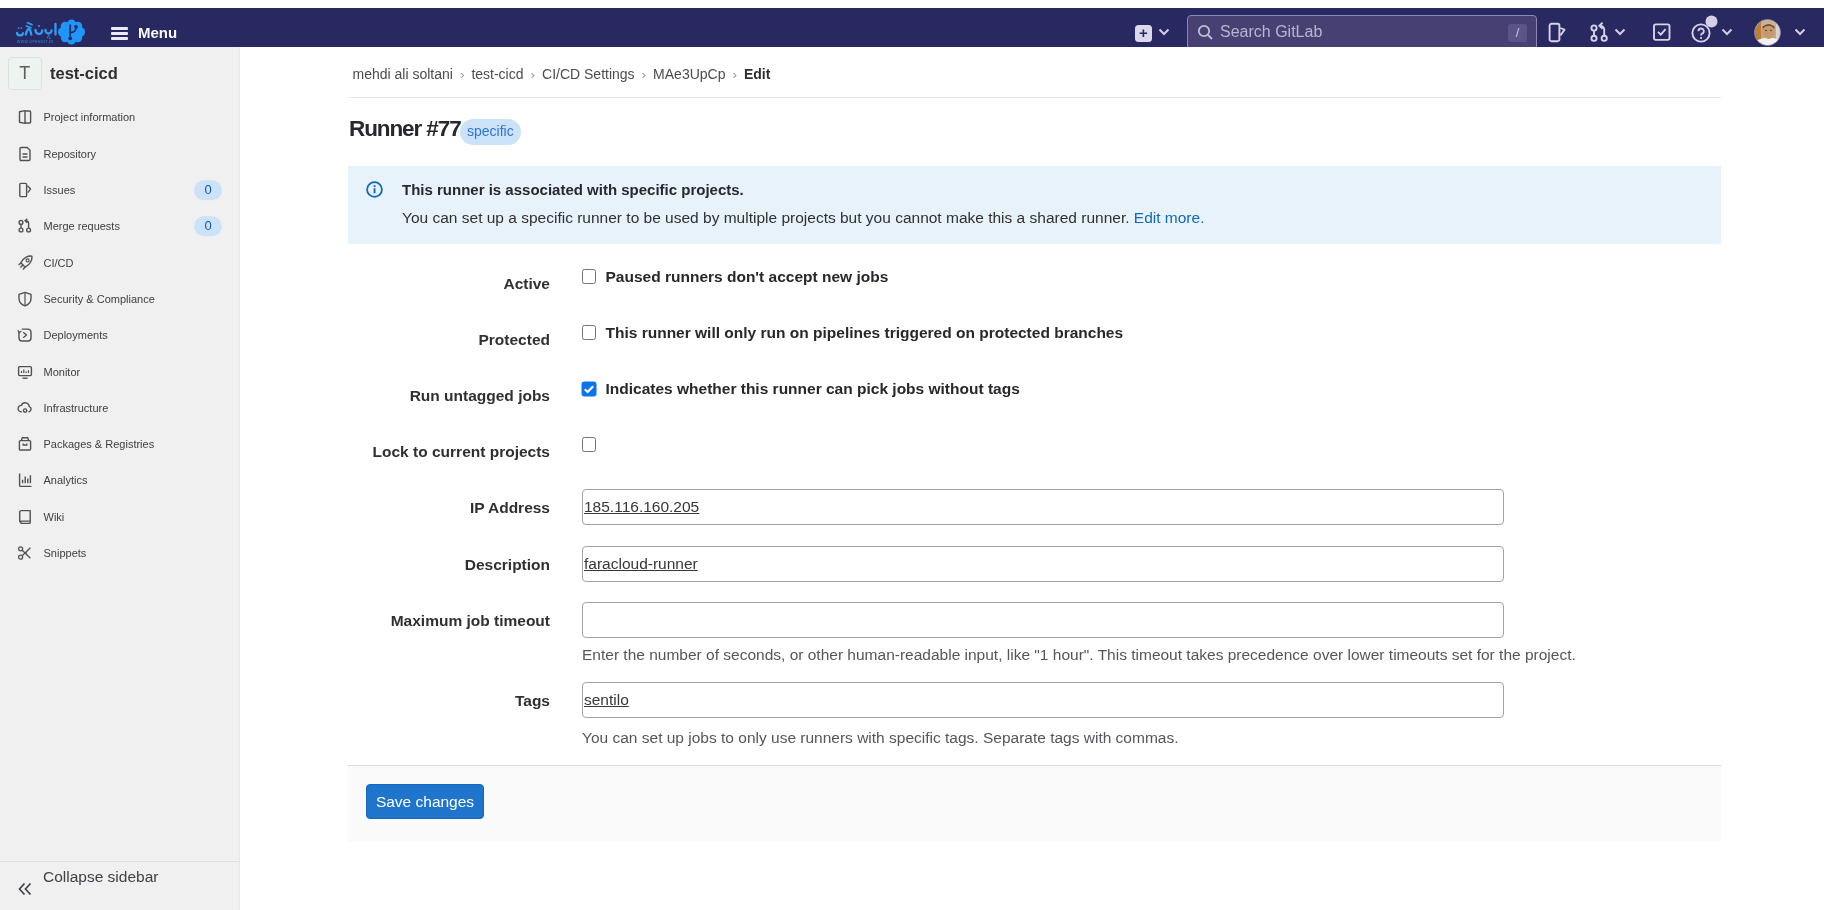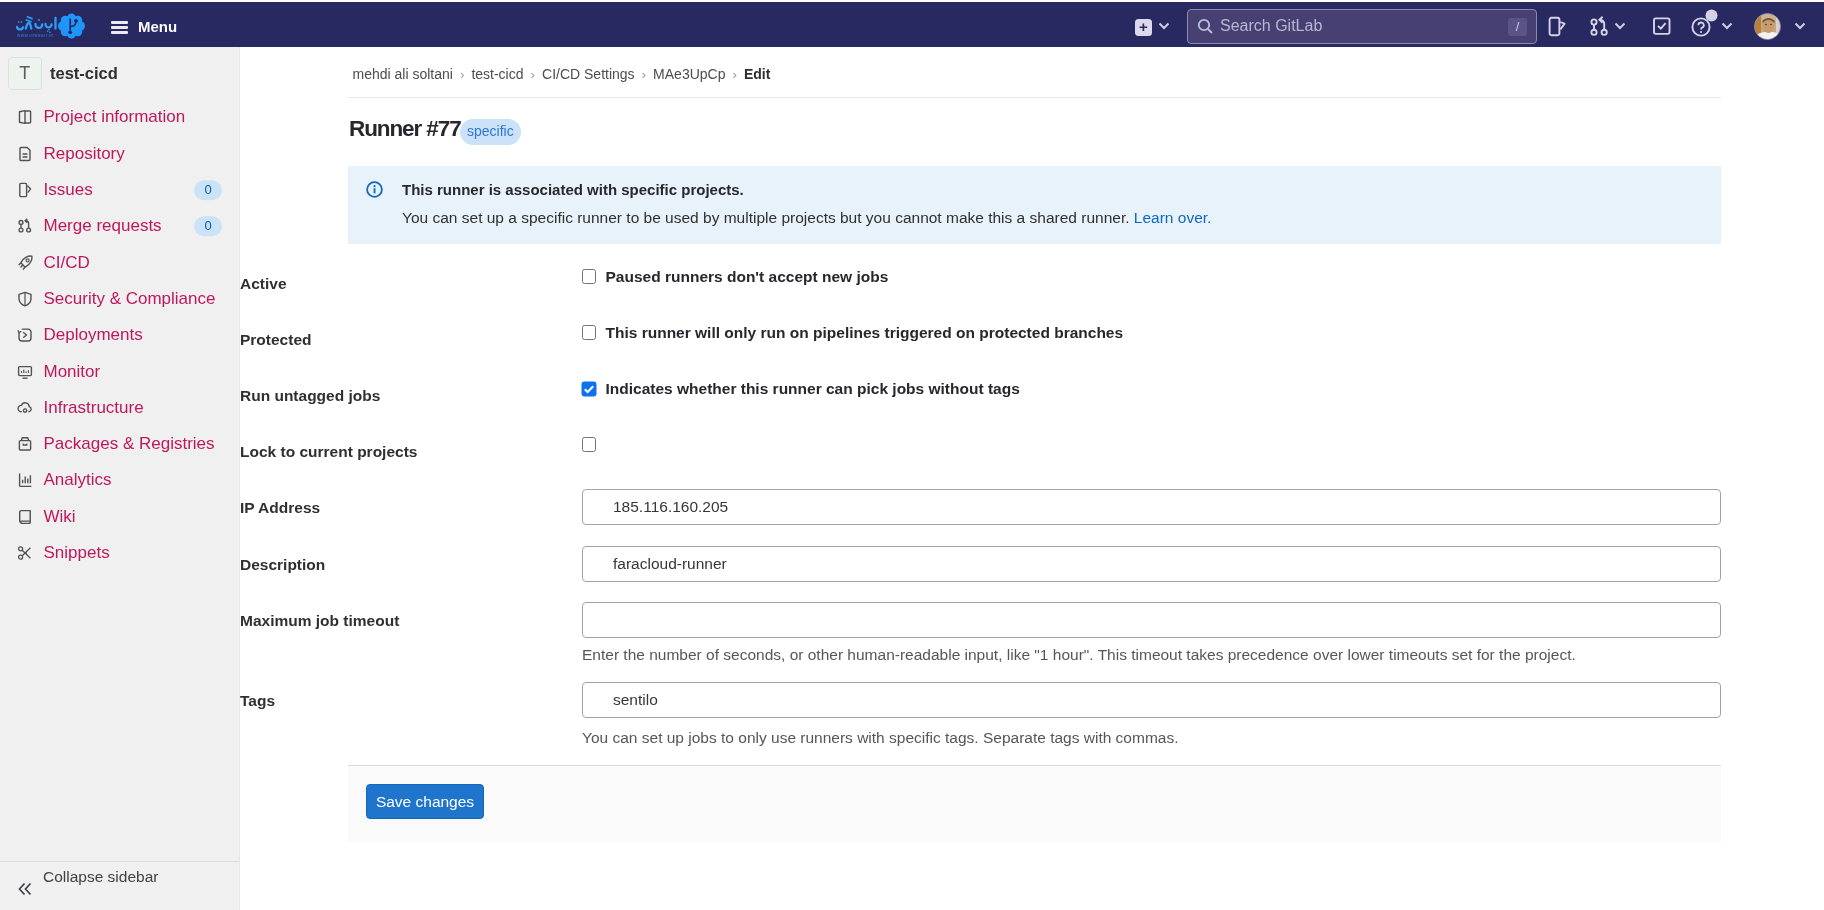--- a/index.html
+++ b/index.html
@@ -1,20 +1,20 @@
 <!DOCTYPE html>
 <html><head>
 <meta charset="utf-8">
 <style>
   * { margin:0; padding:0; box-sizing:border-box; }
   html,body { width:1824px; height:910px; background:#fff; font-family:"Liberation Sans", sans-serif; }
   #page { position:relative; width:1824px; height:910px; overflow:hidden; background:#fff; }
 
   
-  #navbar { position:absolute; left:0; top:2px; width:1824px; height:61px; background:#292961; border-bottom:1px solid #23225a; }
+  #navbar { position:absolute; left:0; top:8px; width:1824px; height:61px; background:#292961; border-bottom:1px solid #23225a; }
   .nv { position:absolute; }
 
   #menu-burger { left:110.5px; top:19px; width:17.5px; height:13px; }
   #menu-burger div { height:2.5px; background:#ece9f7; border-radius:1px; margin-bottom:2.6px; }
   #menu-text { left:138px; top:15.5px; color:#fbfaff; font-size:15px; font-weight:bold; }
 
   #plusbox { left:1135px; top:16.5px; width:17px; height:17px; background:#dcd9ec; border-radius:3.5px; color:#292961; font-size:15px; font-weight:bold; text-align:center; line-height:16px; }
   #searchbox { left:1187px; top:7px; width:350px; height:35px; background:#474072; border:1px solid #8d87b3; border-radius:4px; }
   #searchtext { left:1220px; top:15px; font-size:16px; color:#b9b5d2; }
   #slashkey { left:1508px; top:15.5px; width:19px; height:18.5px; background:#5b5587; border-radius:3px; color:#c9c5e0; font-size:13px; text-align:center; line-height:18px; }
@@ -22,21 +22,21 @@
   .avatar { left:1753.5px; top:10.5px; width:27px; height:27px; border-radius:50%; overflow:hidden; border:1px solid #9a94c2; }
 
   
   #sidebar { position:absolute; left:0; top:47px; width:240px; height:863px; background:#f0f0f0; border-right:1px solid #e6e6e6; }
   #proj-avatar { position:absolute; left:8px; top:9.5px; width:33.5px; height:33px; background:#edf3ee; border:1px solid #dbe2dc; border-radius:4px; color:#5c5c5c; font-size:18px; text-align:center; line-height:31px; }
   #proj-name { position:absolute; left:50px; top:17px; font-size:16.5px; font-weight:bold; color:#2f2f2f; }
 
   #navlist { position:absolute; left:0; top:52.3px; width:240px; }
   .nav-item { position:relative; height:36.3px; }
   .nav-item svg { position:absolute; left:17px; top:50%; margin-top:-8px; width:16px; height:16px; }
-  .nav-item .lbl { position:absolute; left:43.5px; top:50%; transform:translateY(-50%); font-size:17px; color:#be185d; }
+  .nav-item .lbl { position:absolute; left:43.5px; top:50%; transform:translateY(-50%); font-size:11px; color:#404040; }
   .nav-item .cnt { position:absolute; right:18px; top:50%; transform:translateY(-50%); background:#cbe2f9; color:#0b5cad; border-radius:10px; font-size:13px; width:28px; height:19.5px; text-align:center; line-height:19.5px; }
 
   #collapse { position:absolute; left:0; top:813.5px; width:239px; height:49.5px; border-top:1px solid #dddddd; }
   #collapse svg { position:absolute; left:18px; top:20.5px; }
   #collapse .lbl { position:absolute; left:43px; top:6px; font-size:15.5px; color:#404048; }
 
   
   #content { position:absolute; left:240px; top:47px; width:1584px; height:863px; background:#fff; }
   .abs { position:absolute; }
 
@@ -49,22 +49,22 @@
   #badge-specific { left:219.5px; top:72px; height:25.5px; padding:0 7.5px; background:#cbe2f9; color:#2f76d2; font-size:14px; border-radius:13px; line-height:25px; }
 
   #alert { left:108px; top:119px; width:1373px; height:78px; background:#e8f2fb; }
   #alert-icon { left:126px; top:134px; }
   #alert-b { left:162px; top:133.5px; font-size:15px; font-weight:bold; color:#28272d; }
   #alert-t { left:162px; top:161.5px; font-size:15.5px; color:#303030; }
   a.lnk { color:#1068bf; text-decoration:none; }
   .chk-text { font-size:15.5px; font-weight:bold; color:#28272d; }
   .cb { position:absolute; width:14.5px; height:14.5px; background:#fff; border:1.2px solid #737373; border-radius:2.5px; }
 
-  .input { position:absolute; left:342px; width:1139px; height:36px; background:#fff; border:1px solid #a3a3a3; border-radius:4px; font-size:15.5px; color:#36363b; line-height:34px; padding-left:30px; }
-  .flabel { position:absolute; font-size:15.5px; font-weight:bold; color:#303030; width:310px; left:0px; }
+  .input { position:absolute; left:342px; width:922px; height:36px; background:#fff; border:1px solid #a3a3a3; border-radius:4px; font-size:15.5px; color:#36363b; line-height:34px; padding-left:1px;text-decoration:underline; }
+  .flabel { position:absolute; font-size:15.5px; font-weight:bold; color:#303030; text-align:right; width:310px; left:0px; }
   .helper { position:absolute; left:342px; font-size:15.5px; color:#56555e; }
 
   #footer { left:108px; top:718px; width:1373px; height:77px; background:#fafafa; border-top:1px solid #dbdbdb; }
   #savebtn { left:126px; top:737px; width:118px; height:34.5px; background:#1f75cb; border:1px solid #1068bf; border-radius:4px; color:#fff; font-size:15.5px; text-align:center; line-height:33px; }
 </style>
 </head>
 <body>
 <div id="page">
 
   <div id="navbar">
@@ -289,21 +289,21 @@
     <div class="abs" id="title">Runner #77</div>
     <div class="abs" id="badge-specific">specific</div>
 
     <div class="abs" id="alert"></div>
     <svg class="abs" id="alert-icon" width="17" height="17" viewBox="0 0 17 17">
         <circle cx="8.5" cy="8.5" r="7.4" stroke="#1068bf" stroke-width="1.8" fill="none"></circle>
         <rect x="7.6" y="7.3" width="1.9" height="5" fill="#1068bf"></rect>
         <rect x="7.6" y="4.2" width="1.9" height="1.9" fill="#1068bf"></rect>
       </svg>
     <div class="abs" id="alert-b">This runner is associated with specific projects.</div>
-    <div class="abs" id="alert-t">You can set up a specific runner to be used by multiple projects but you cannot make this a shared runner. <a class="lnk">Learn over.</a></div>
+    <div class="abs" id="alert-t">You can set up a specific runner to be used by multiple projects but you cannot make this a shared runner. <a class="lnk">Edit more.</a></div>
 
     <div class="abs flabel" style="top:228px;">Active</div>
     <div class="abs cb" style="left:341.5px; top:222px;"></div>
     <div class="abs chk-text" style="left:365.5px; top:220.5px;">Paused runners don't accept new jobs</div>
 
     <div class="abs flabel" style="top:284px;">Protected</div>
     <div class="abs cb" style="left:341.5px; top:278px;"></div>
     <div class="abs chk-text" style="left:365.5px; top:276.5px;">This runner will only run on pipelines triggered on protected branches</div>
 
     <div class="abs flabel" style="top:340px;">Run untagged jobs</div>

